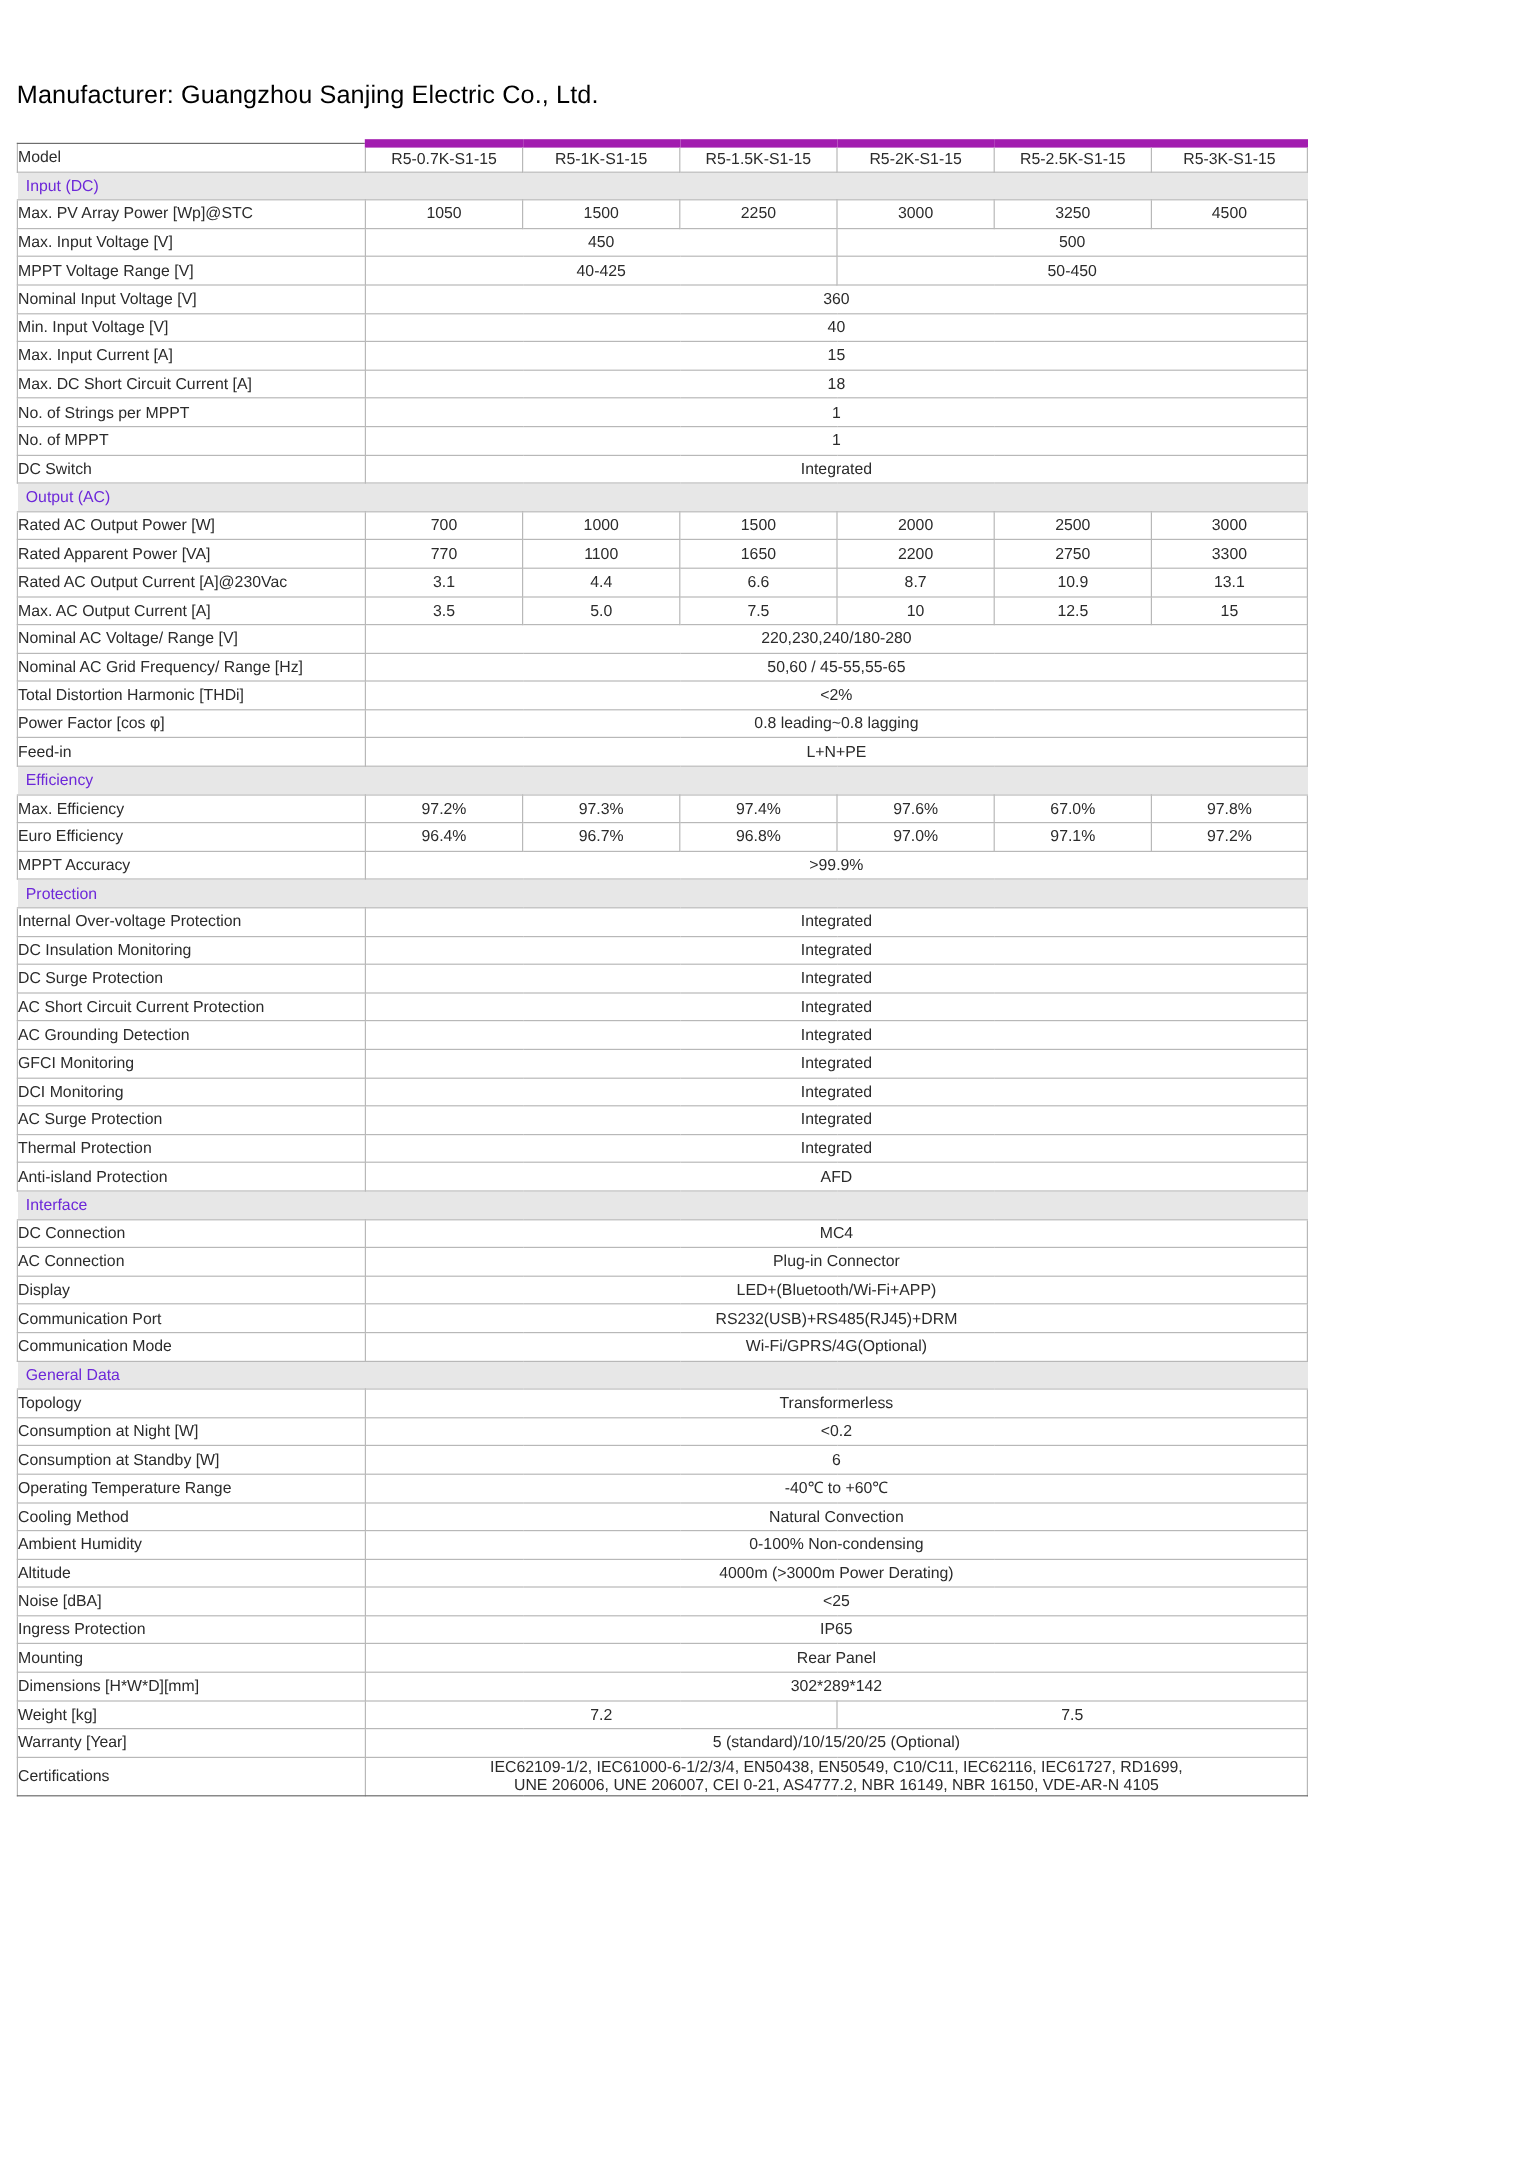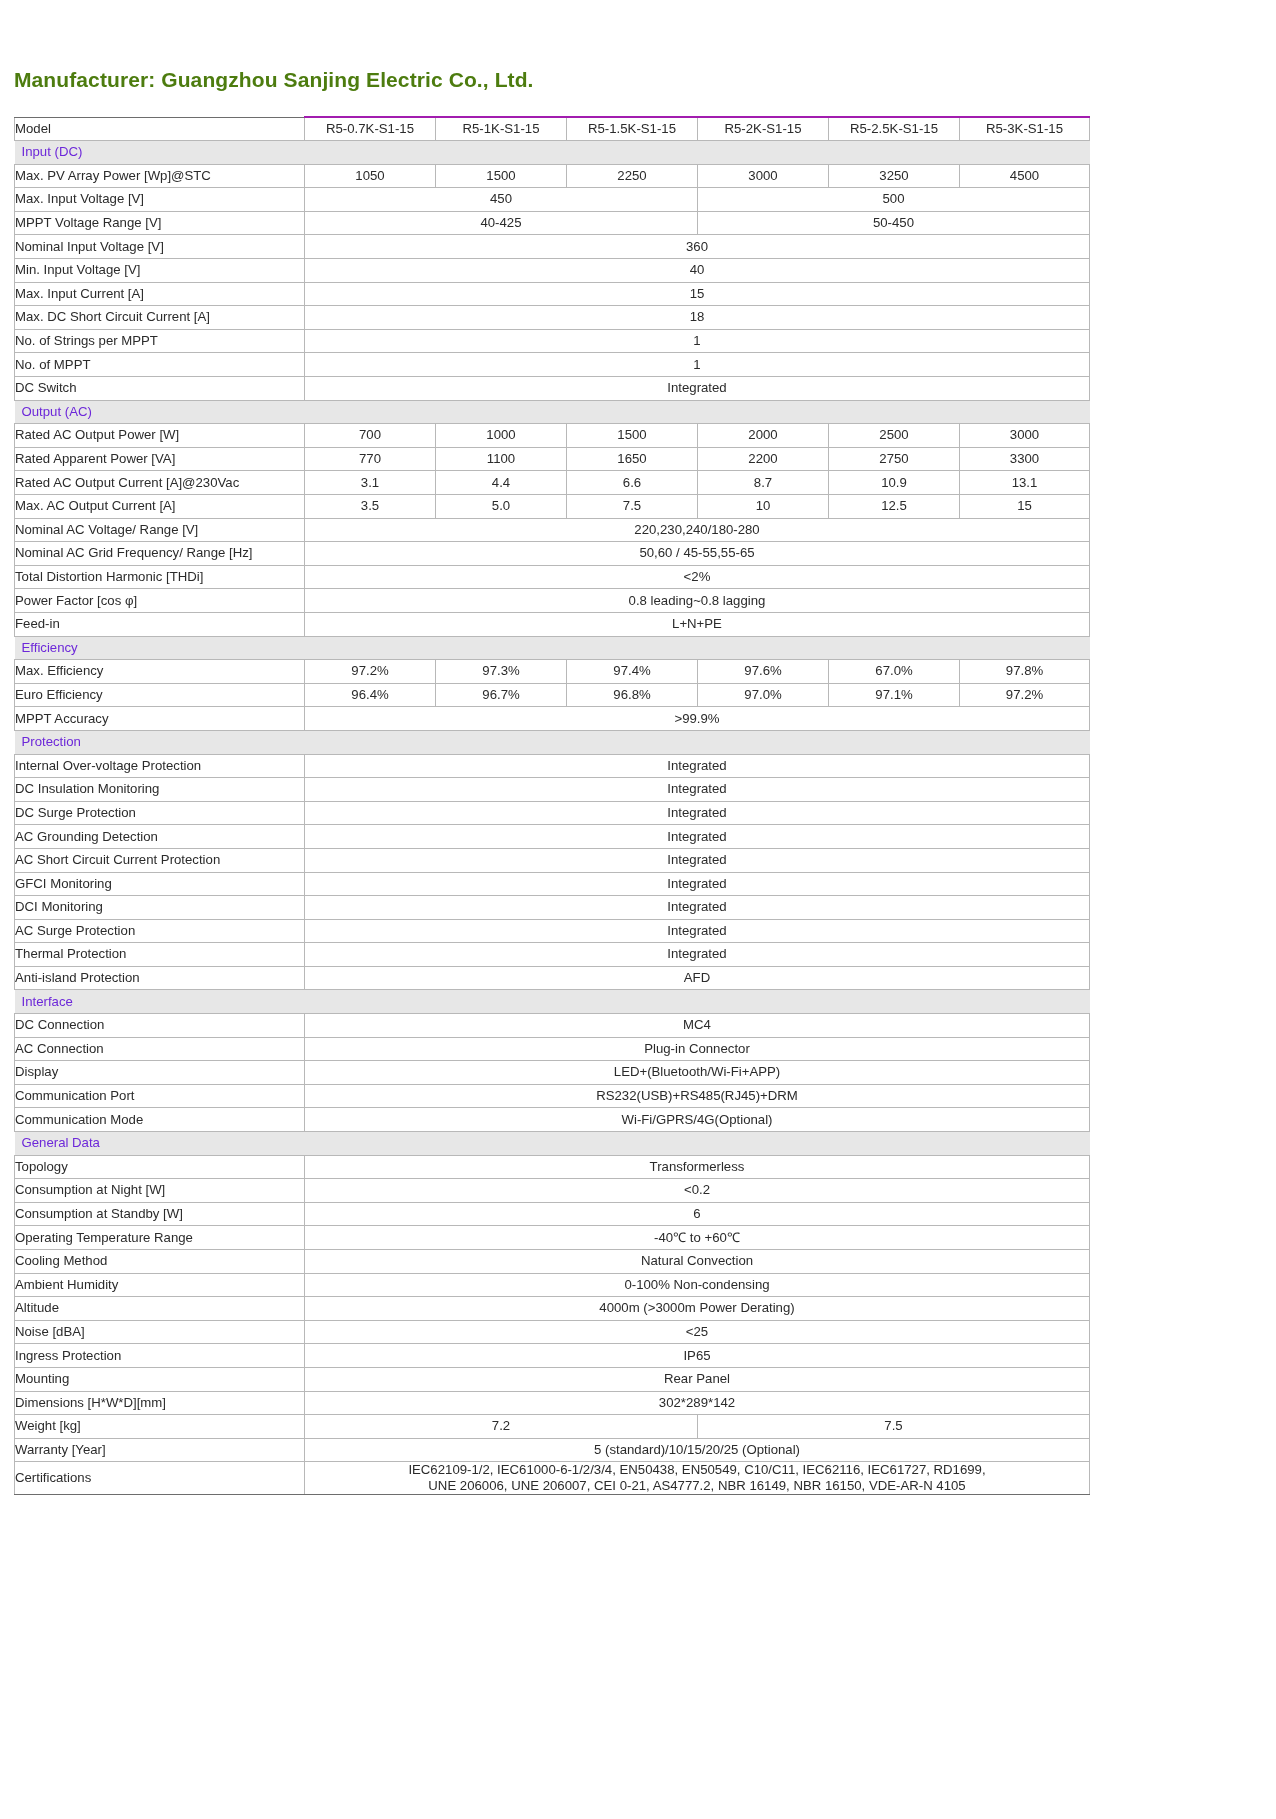--- a/index.html
+++ b/index.html
@@ -18,23 +18,23 @@
     position: relative;
     width: 1276px;
     height: 1819px;
     padding: 0;
   }
   .manufacturer {
     position: absolute;
     left: 14px;
     top: 68px;
     font-size: 21px;
-    font-weight: 700;
+    font-weight: 400;
     letter-spacing: 0.1px;
-    color: #4d7c0f;
+    color: #000000;
     white-space: nowrap;
   }
   table.spec {
     position: absolute;
     left: 14px;
     top: 116px;
     width: 1075px;
     border-collapse: collapse;
     table-layout: fixed;
     font-size: 13.2px;
@@ -67,21 +67,21 @@
     text-align: left;
     padding-left: 7px;
     border-left: none;
     border-right: none;
     color: #6d28d9;
   }
   tr.header td.label {
     border-top: 1px solid #6d6d6d;
   }
   tr.header td {
-    border-top: 2px solid #a21caf;
+    border-top: 7px solid #a21caf;
   }
   tr.lastrow td {
     border-bottom: 1px solid #6d6d6d;
   }
   td.cert {
     white-space: normal;
     text-align: center;
     line-height: 1.42;
     padding: 2px 4px 3px 4px;
     height: 47px;
@@ -258,25 +258,25 @@
         </tr>
         <tr>
           <td class="label">DC Insulation Monitoring</td>
           <td colspan="6" class="val last">Integrated</td>
         </tr>
         <tr>
           <td class="label">DC Surge Protection</td>
           <td colspan="6" class="val last">Integrated</td>
         </tr>
         <tr>
+          <td class="label">AC Short Circuit Current Protection</td>
+          <td colspan="6" class="val last">Integrated</td>
+        </tr>
+        <tr>
           <td class="label">AC Grounding Detection</td>
-          <td colspan="6" class="val last">Integrated</td>
-        </tr>
-        <tr>
-          <td class="label">AC Short Circuit Current Protection</td>
           <td colspan="6" class="val last">Integrated</td>
         </tr>
         <tr>
           <td class="label">GFCI Monitoring</td>
           <td colspan="6" class="val last">Integrated</td>
         </tr>
         <tr>
           <td class="label">DCI Monitoring</td>
           <td colspan="6" class="val last">Integrated</td>
         </tr>

